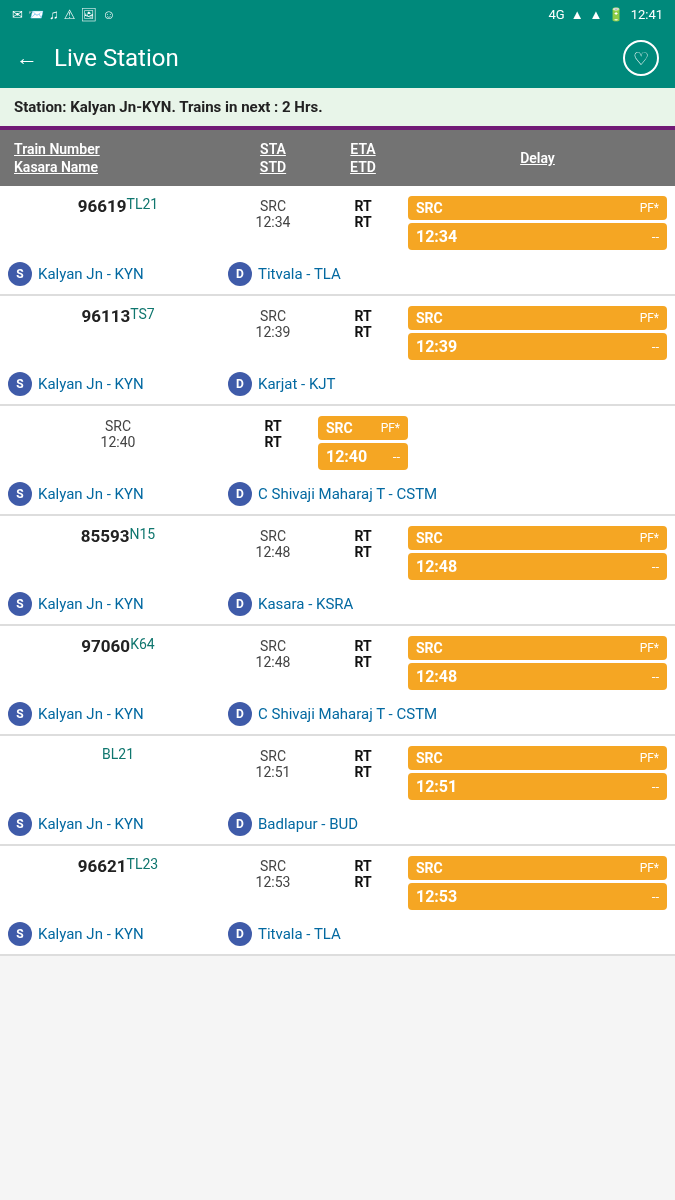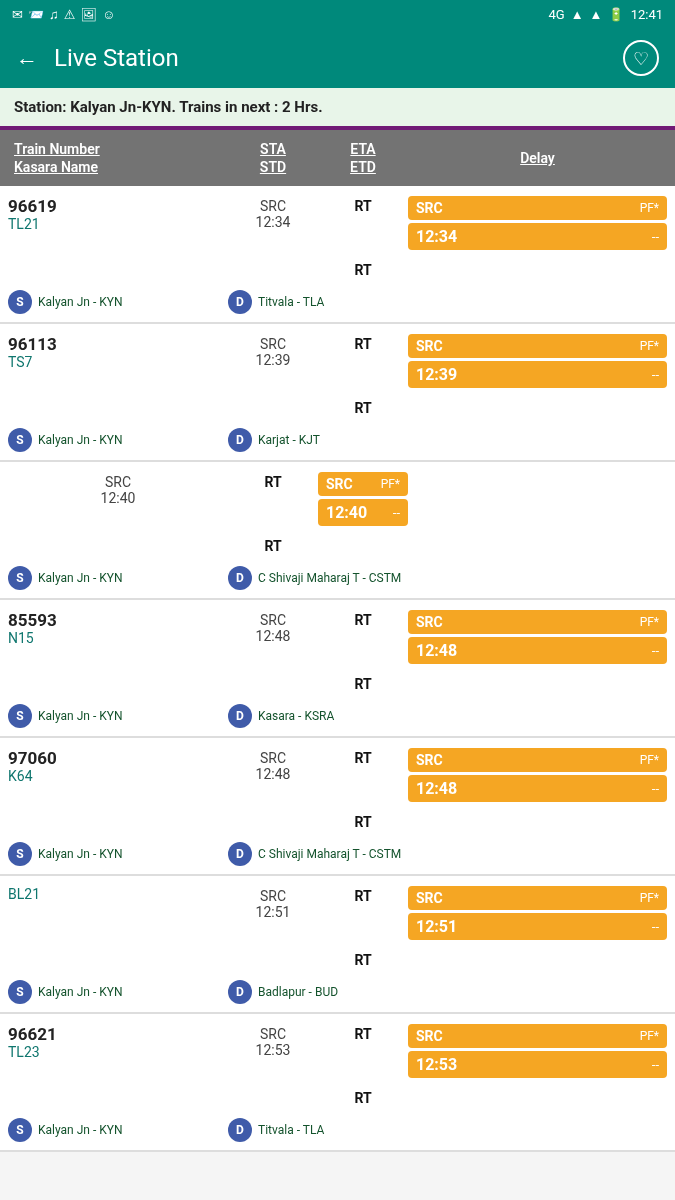--- a/index.html
+++ b/index.html
@@ -90,22 +90,22 @@
       justify-content: center;
       text-align: center;
       line-height: 1.3;
     }
     .table-header-cell:first-child {
       align-items: flex-start;
       padding-left: 6px;
     }
     .train-col {
       display: flex;
-      flex-direction: column;
-      justify-content: flex-start;
+      flex-direction: row;
+      justify-content: center;
     }
     .train-number {
       font-size: 17px;
       font-weight: 700;
       color: #222;
     }
     .train-code {
       font-size: 14px;
       color: #0f766e;
     }
@@ -125,22 +125,22 @@
       font-weight: 700;
       display: flex;
       align-items: center;
       justify-content: center;
       flex-shrink: 0;
     }
     .circle-badge.dest {
       background: #3F5BA9;
     }
     .station-name {
-      font-size: 12px;
-      color: #14532d;
+      font-size: 15px;
+      color: #0369a1;
     }
     .sta-col {
       display: flex;
       flex-direction: column;
       align-items: center;
       justify-content: flex-start;
       padding-top: 2px;
     }
     .sta-val {
       font-size: 14px;
@@ -149,21 +149,20 @@
     .std-val {
       font-size: 14px;
       color: #444;
     }
     .delay-col {
       display: flex;
       flex-direction: column;
       align-items: center;
       justify-content: flex-start;
       padding-top: 2px;
-      gap: 48px;
     }
     .delay-val {
       font-size: 14px;
       font-weight: 700;
       color: #111;
     }
     .eta-col {
       display: flex;
       flex-direction: column;
       align-items: stretch;

